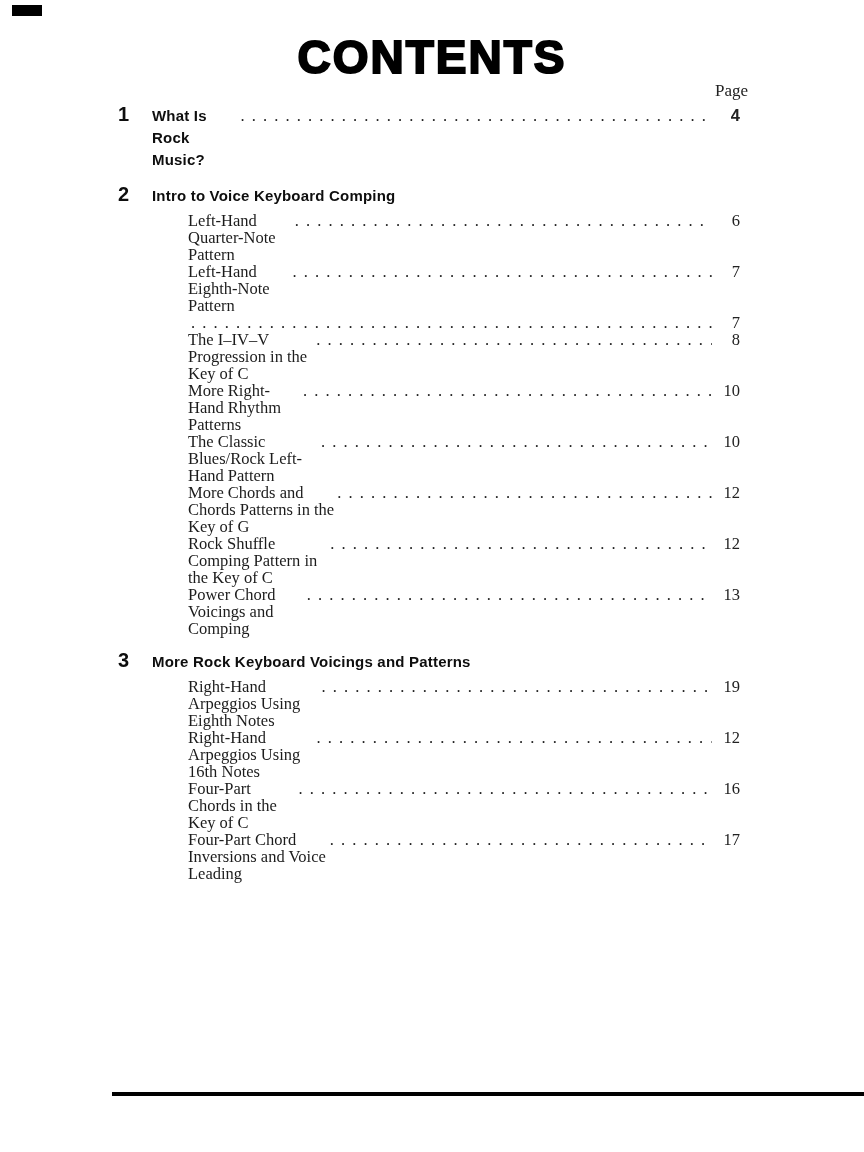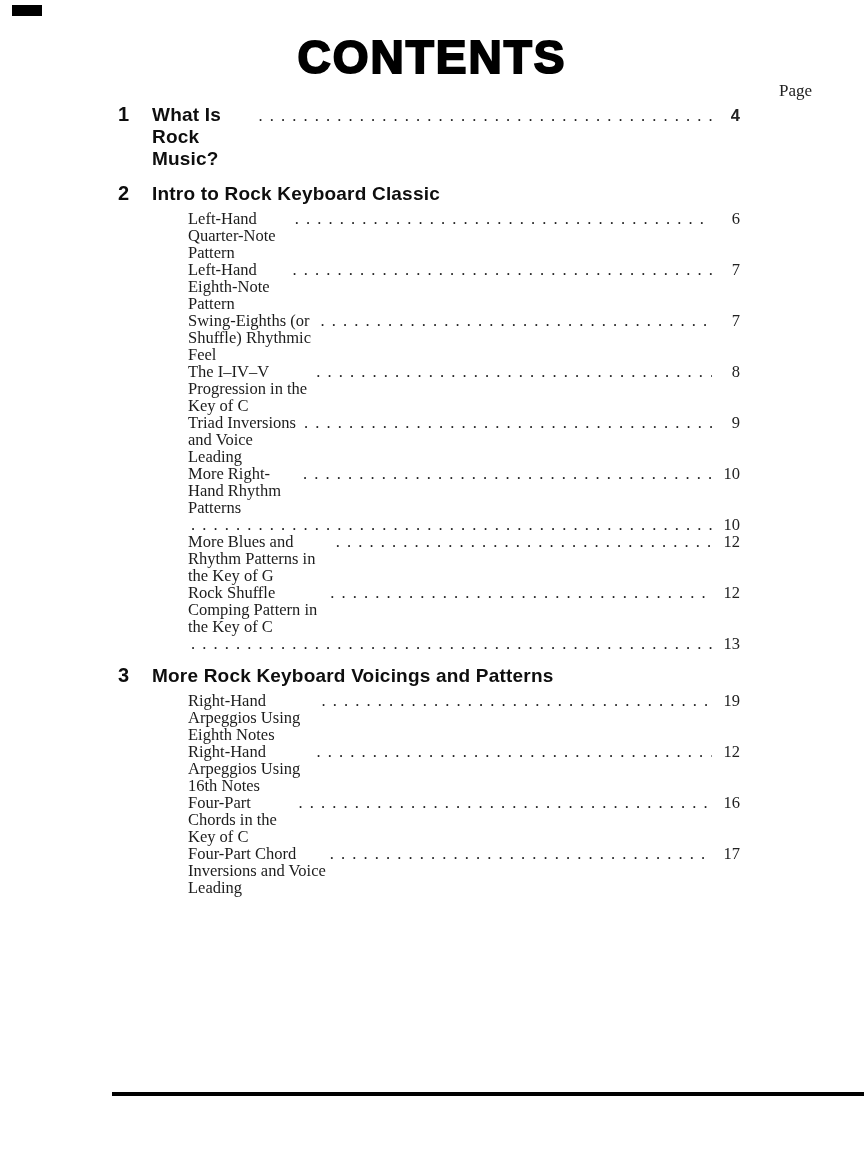--- a/index.html
+++ b/index.html
@@ -8,36 +8,36 @@
   .page{position:relative;width:864px;height:1100px;background:#fff;}
 
   
   .corner-mark{position:absolute;left:12px;top:5px;width:30px;height:11px;background:#000;}
   .bottom-rule{position:absolute;left:112px;right:0;bottom:4px;height:4px;background:#000;}
 
   .title{padding-top:33px;text-align:center;
          font-family:"Liberation Sans", sans-serif;font-weight:bold;
          font-size:46px;line-height:1.05;letter-spacing:2px;color:#000;
          -webkit-text-stroke:2px #000;}
-  .page-label{margin:1px 52px 0 0;text-align:right;font-size:17px;line-height:18px;color:#222;}
+  .page-label{margin:1px 116px 0 0;text-align:right;font-size:17px;line-height:18px;color:#222;}
 
   .toc{margin:3px 124px 0 118px;}
 
   .row{display:flex;align-items:flex-start;font-size:16.5px;line-height:17px;}
   .leader{flex:1 1 auto;overflow:hidden;white-space:nowrap;min-width:0;
           margin:0 4px 0 3px;letter-spacing:1.5px;color:#222;}
   .leader::after{content:". . . . . . . . . . . . . . . . . . . . . . . . . . . . . . . . . . . . . . . . . . . . . . . . . . . . . . . . . . . . . . . . . . . . . . . . . . . . ";}
   .pagenum{min-width:24px;text-align:right;font-size:16.5px;color:#222;font-style:normal;}
 
   .chapter{margin-top:12px;}
   .chapter.first{margin-top:0;}
   .ch-head{display:flex;align-items:baseline;font-family:"Liberation Sans", sans-serif;
            font-weight:bold;color:#0e0e0e;line-height:22px;}
   .ch-num{width:34px;flex:0 0 34px;font-size:20px;}
-  .ch-title{font-size:19px;letter-spacing:0.2px;}
+  .ch-title{font-size:15px;letter-spacing:0.2px;}
   .ch1-row .leader{font-family:"Liberation Serif", serif;font-weight:normal;}
 
   .entries{margin:5px 0 0 70px;}
 </style>
 </head>
 <body>
 
 <div class="page">
   <div class="corner-mark"></div>
   <div class="title">CONTENTS</div>
@@ -47,68 +47,64 @@
         <div class="ch-head ch1-row row">
           <span class="ch-num">1</span>
           <span class="ch-title">What Is Rock Music?</span>
           <span class="leader"></span>
           <span class="pagenum">4</span>
         </div>
       </div>
       <div class="chapter">
         <div class="ch-head">
           <span class="ch-num">2</span>
-          <span class="ch-title">Intro to Rock Keyboard Classic</span>
+          <span class="ch-title">Intro to Voice Keyboard Comping</span>
         </div>
         <div class="entries">
           <div class="row">
             <span class="entry-text">Left-Hand Quarter-Note Pattern</span>
             <span class="leader"></span>
             <span class="pagenum">6</span>
           </div>
           <div class="row">
             <span class="entry-text">Left-Hand Eighth-Note Pattern</span>
             <span class="leader"></span>
             <span class="pagenum">7</span>
           </div>
           <div class="row">
-            <span class="entry-text">Swing-Eighths (or Shuffle) Rhythmic Feel</span>
             <span class="leader"></span>
             <span class="pagenum">7</span>
           </div>
           <div class="row">
             <span class="entry-text">The I–IV–V Progression in the Key of C</span>
             <span class="leader"></span>
             <span class="pagenum">8</span>
           </div>
           <div class="row">
-            <span class="entry-text">Triad Inversions and Voice Leading</span>
-            <span class="leader"></span>
-            <span class="pagenum">9</span>
-          </div>
-          <div class="row">
             <span class="entry-text">More Right-Hand Rhythm Patterns</span>
             <span class="leader"></span>
             <span class="pagenum">10</span>
           </div>
           <div class="row">
+            <span class="entry-text">The Classic Blues/Rock Left-Hand Pattern</span>
             <span class="leader"></span>
             <span class="pagenum">10</span>
           </div>
           <div class="row">
-            <span class="entry-text">More Blues and Rhythm Patterns in the Key of G</span>
+            <span class="entry-text">More Chords and Chords Patterns in the Key of G</span>
             <span class="leader"></span>
             <span class="pagenum">12</span>
           </div>
           <div class="row">
             <span class="entry-text">Rock Shuffle Comping Pattern in the Key of C</span>
             <span class="leader"></span>
             <span class="pagenum">12</span>
           </div>
           <div class="row">
+            <span class="entry-text">Power Chord Voicings and Comping</span>
             <span class="leader"></span>
             <span class="pagenum">13</span>
           </div>
         </div>
       </div>
       <div class="chapter">
         <div class="ch-head">
           <span class="ch-num">3</span>
           <span class="ch-title">More Rock Keyboard Voicings and Patterns</span>
         </div>

